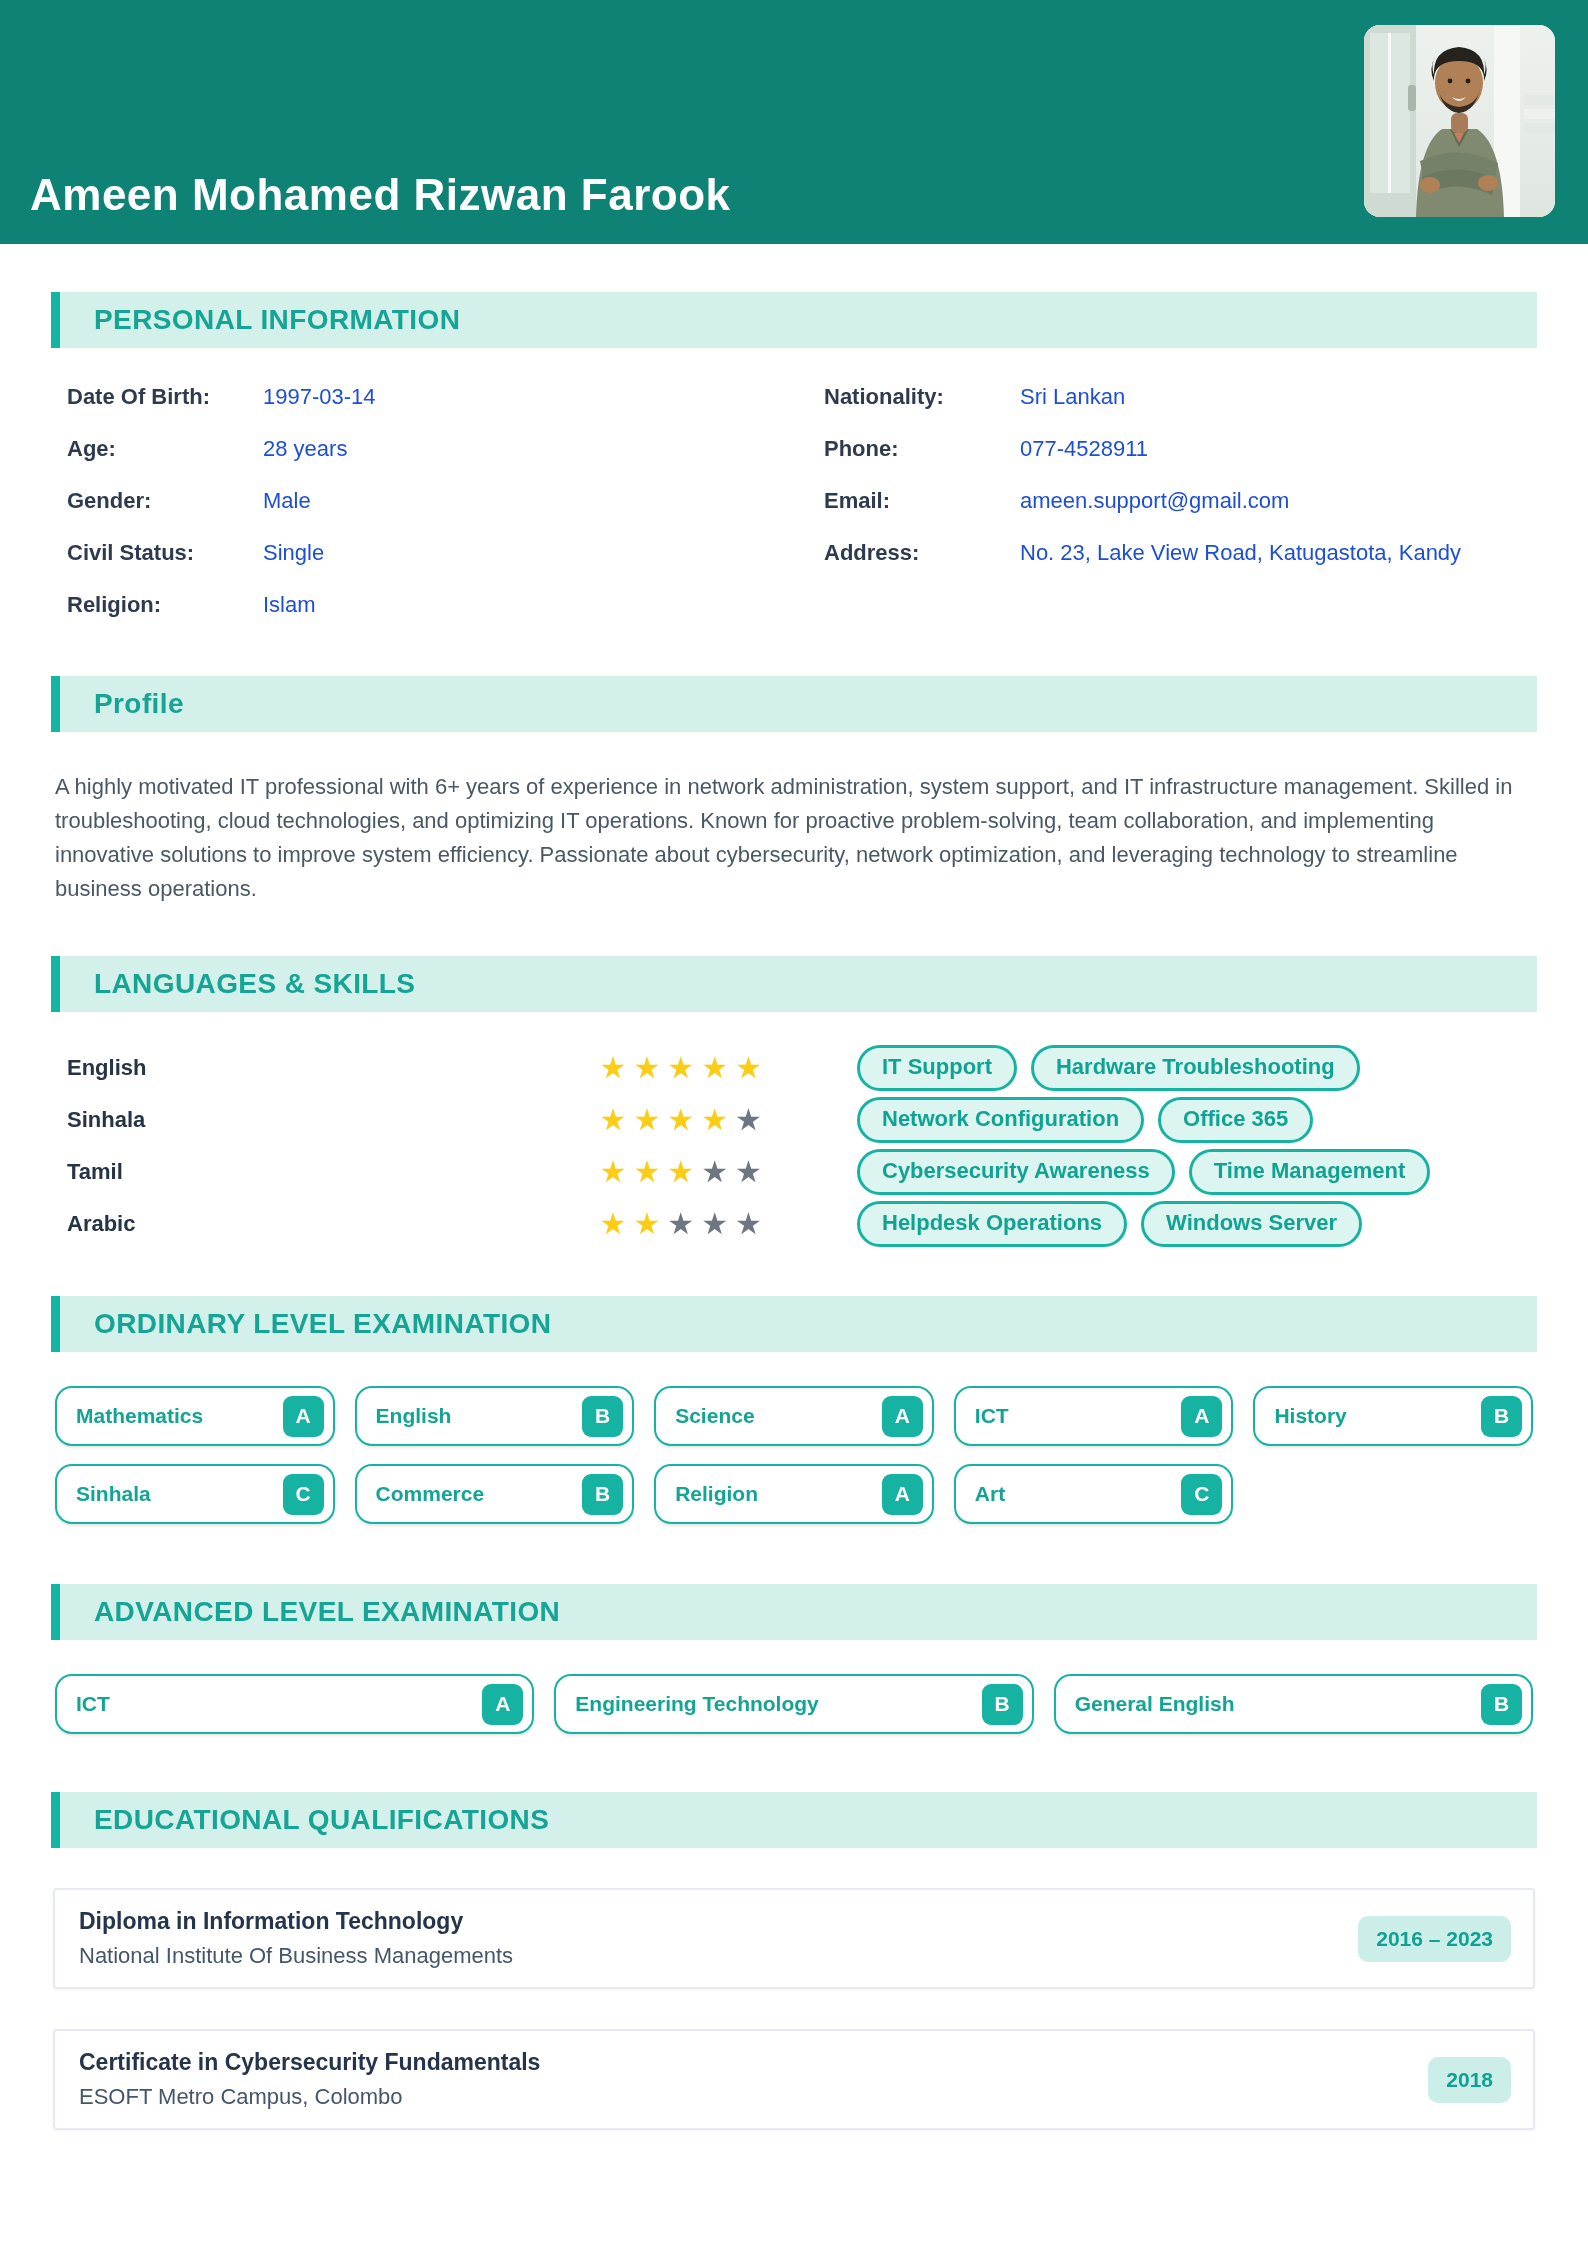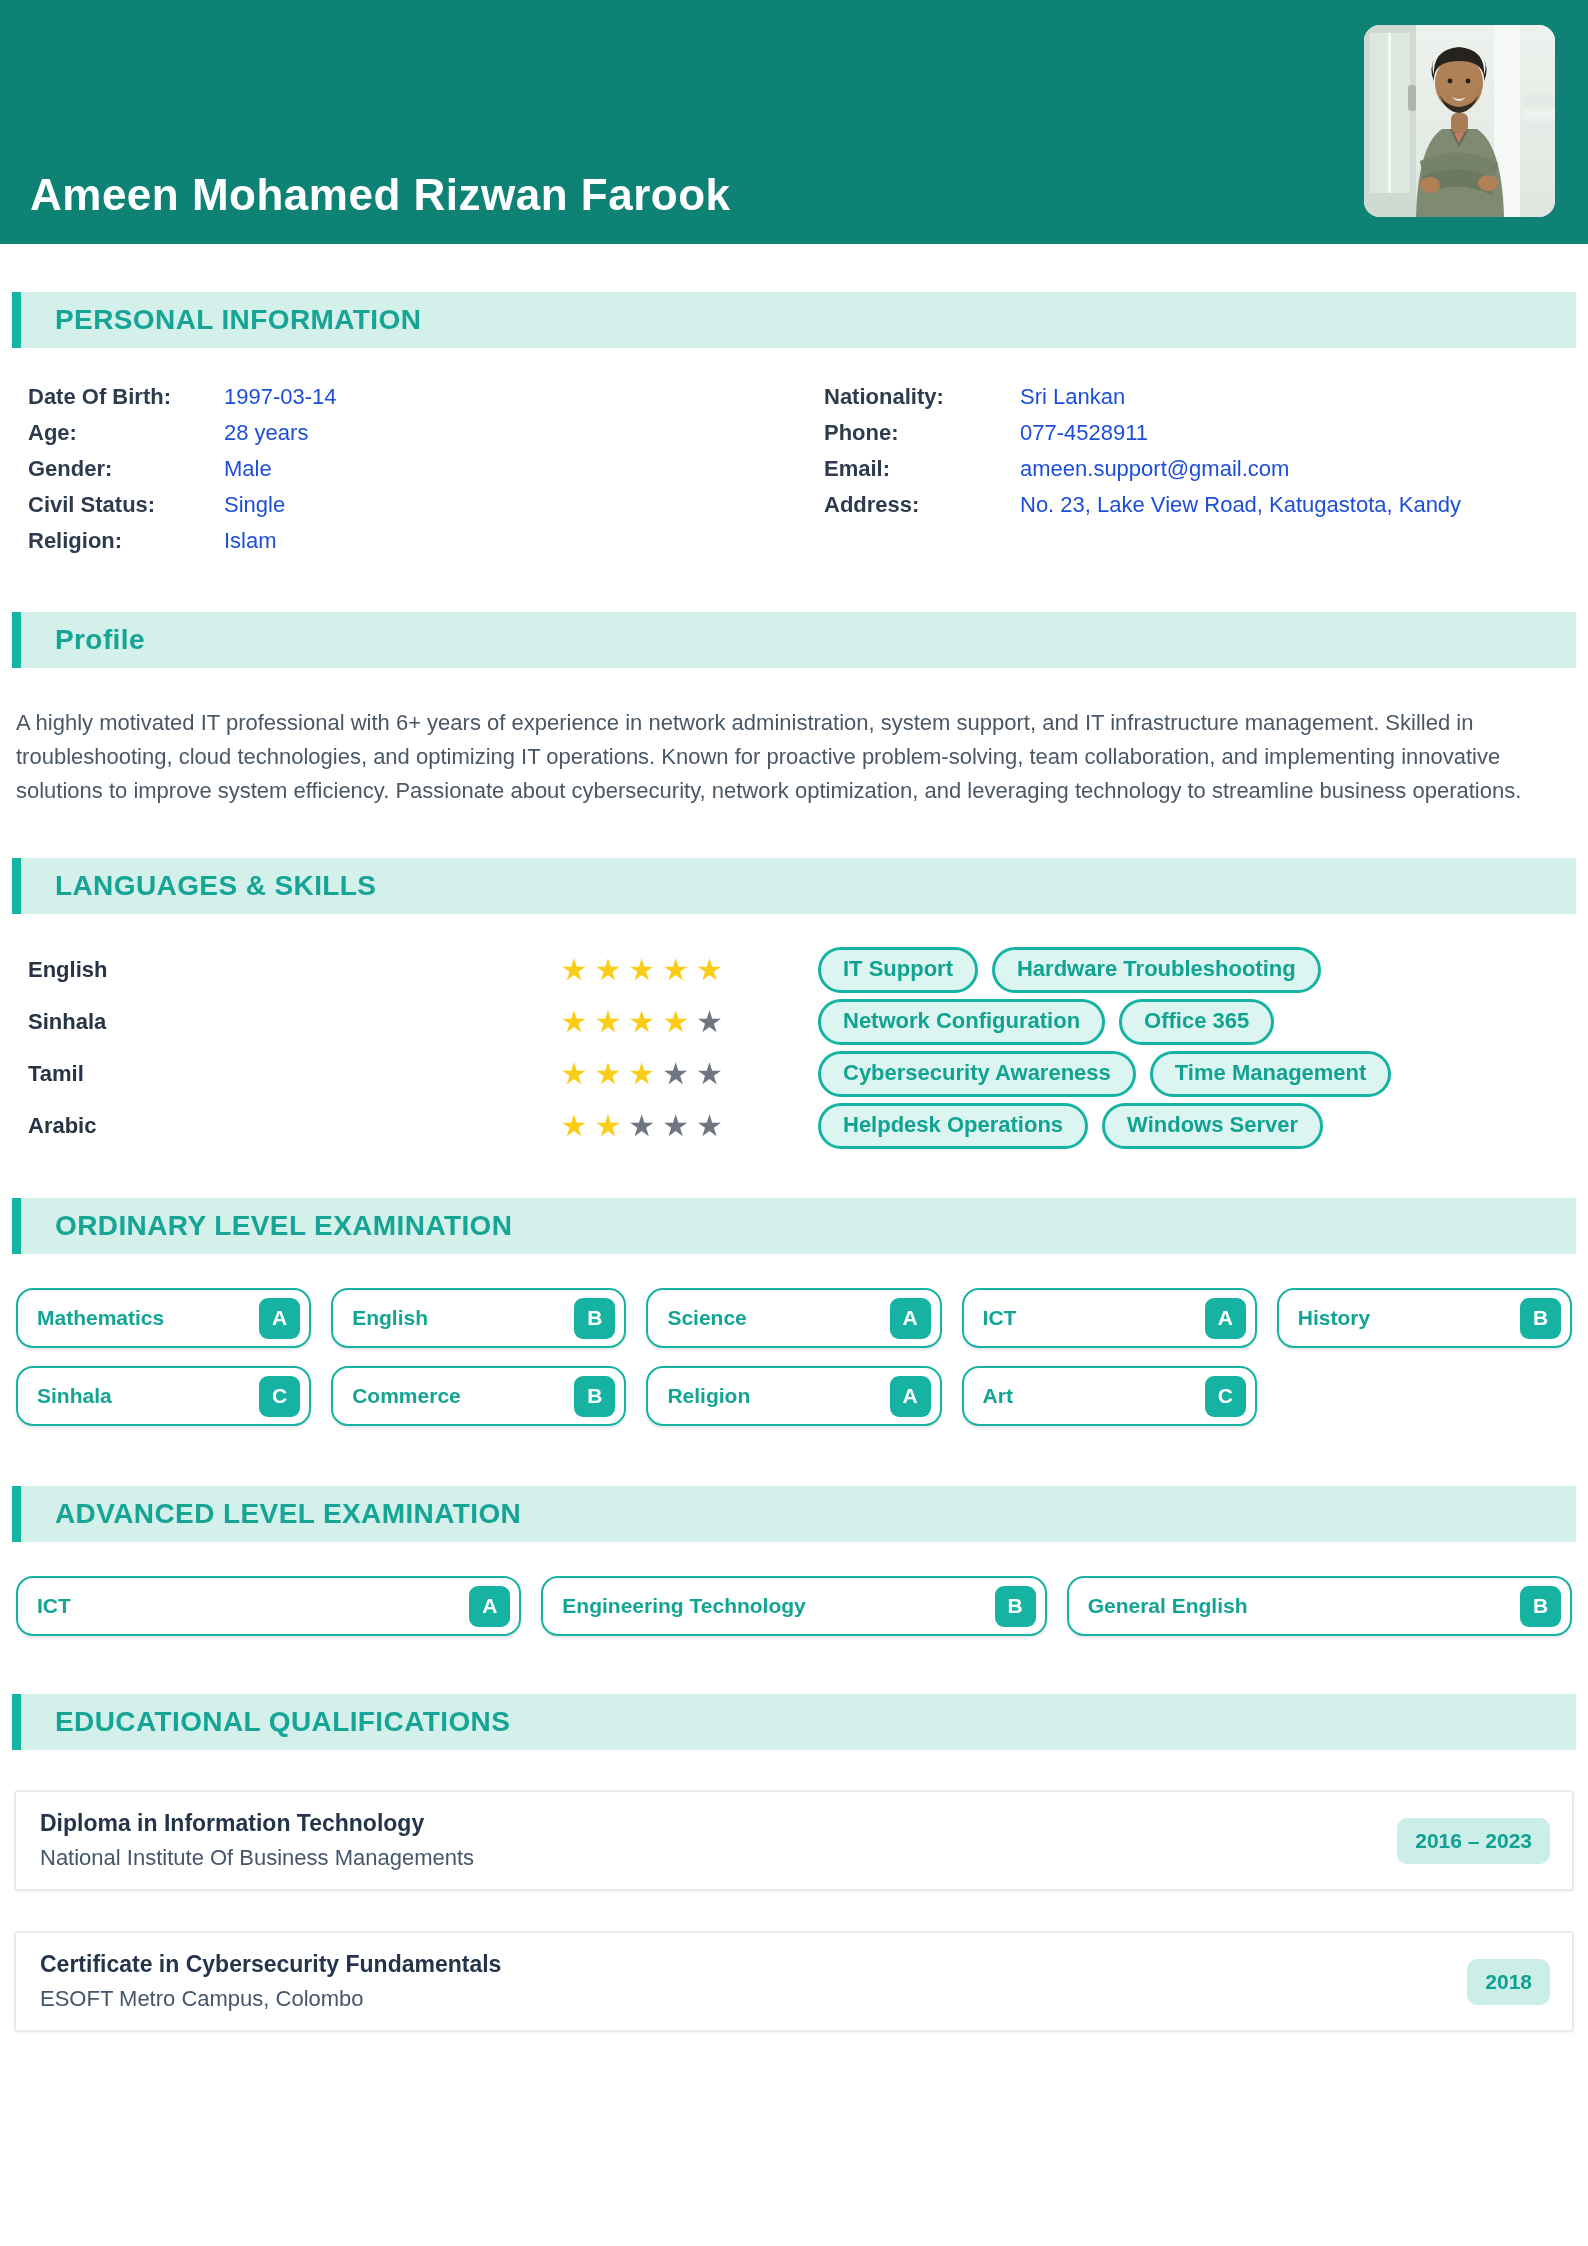--- a/index.html
+++ b/index.html
@@ -7,28 +7,28 @@
   body { font-family:"Liberation Sans","DejaVu Sans",sans-serif; }
   .page { width:1588px; min-height:2246px; margin:0 auto; background:#ffffff; position:relative; overflow:hidden; }
 
   
   .header { height:244px; background:#0F8276; position:relative; }
   .header h1 { position:absolute; left:30px; bottom:24px; color:#ffffff; font-size:44px; font-weight:bold; letter-spacing:0.5px; }
   .photo { position:absolute; top:25px; right:33px; width:191px; height:192px; border-radius:16px; overflow:hidden; background:#e8eee9; }
   .photo svg { display:block; width:100%; height:100%; }
 
   
-  .content { padding:0 12px; }
+  .content { padding:0 51px; }
 
   .section-band { margin-top:48px; height:56px; background:#D3F0EB; border-left:9px solid #14B5A2; display:flex; align-items:center; padding-left:34px; }
   .section-band .title { color:#16A495; font-weight:bold; font-size:28px; letter-spacing:0.4px; }
 
   
   .info-grid { display:grid; grid-template-columns:1fr 1fr; column-gap:60px; margin:34px 16px 0; }
-  .info-col { display:flex; flex-direction:column; row-gap:6px; }
+  .info-col { display:flex; flex-direction:column; row-gap:22px; }
   .info-row { display:flex; font-size:22px; line-height:30px; }
   .info-label { width:196px; flex:0 0 196px; font-weight:bold; color:#2E3B4E; }
   .info-value { color:#1d4ed8; }
 
   
   .band-profile { margin-top:56px; }
   .profile-text { margin:38px 4px 0; font-size:22px; line-height:34px; color:#4A5866; max-width:1524px; }
 
   
   .band-langs { margin-top:50px; }

